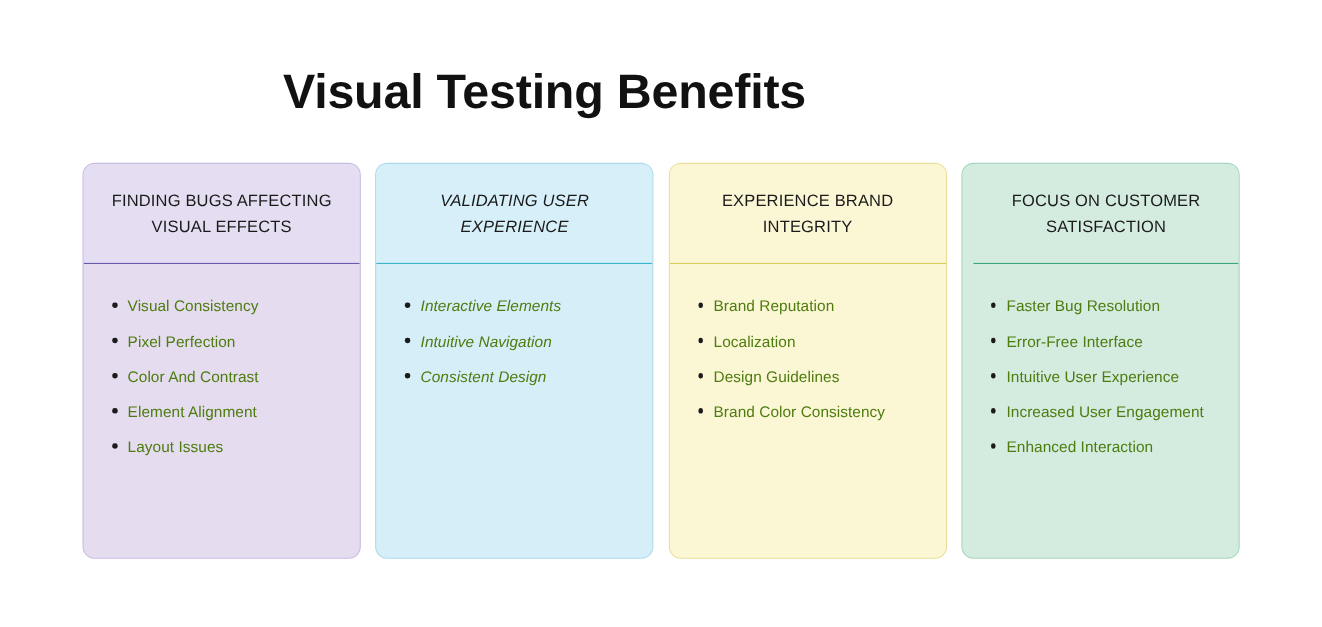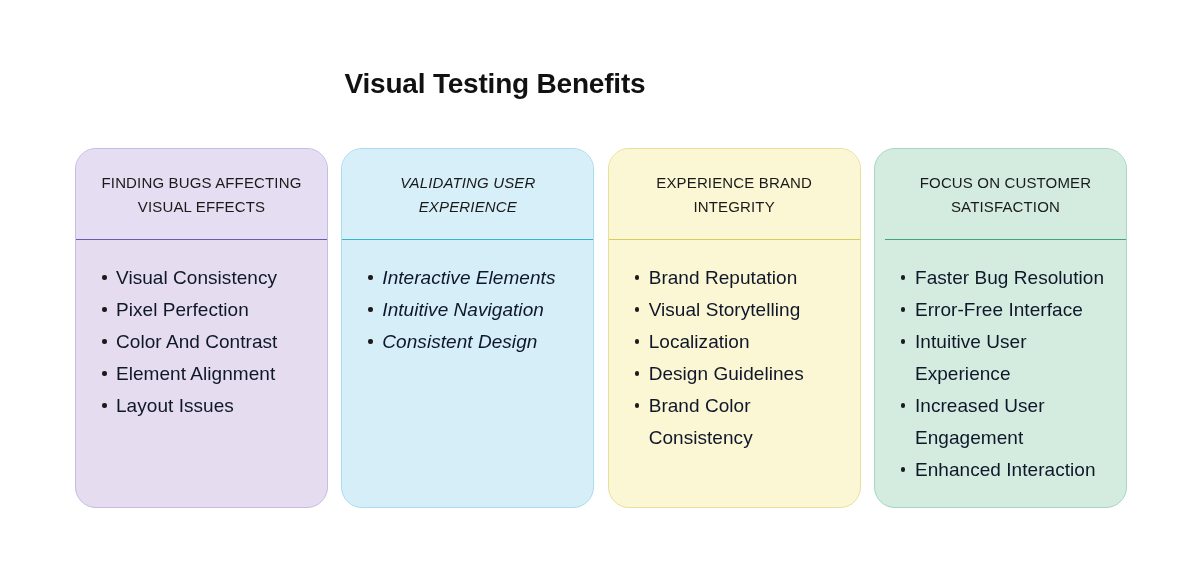--- a/index.html
+++ b/index.html
@@ -22,21 +22,21 @@
     background: #ffffff;
     box-sizing: border-box;
   }
 
   .page-title {
     position: absolute;
     top: 61px;
     left: 0;
     width: 990px;
     text-align: center;
-    font-size: 28px;
+    font-size: 44px;
     font-weight: bold;
     color: #111111;
     letter-spacing: -0.2px;
     line-height: 46px;
   }
 
   .cards-row {
     position: absolute;
     top: 148px;
     left: 75px;
@@ -44,21 +44,21 @@
     height: 360px;
     display: flex;
     flex-direction: row;
     justify-content: space-between;
     align-items: stretch;
   }
 
   .card {
     width: 253px;
     box-sizing: border-box;
-    border-radius: 21px;
+    border-radius: 11px;
     border: 1px solid rgba(0,0,0,0.10);
     display: flex;
     flex-direction: column;
     overflow: hidden;
   }
 
   .card-header {
     box-sizing: border-box;
     height: 91px;
     padding: 22px 16px 0 16px;
@@ -83,23 +83,23 @@
   }
 
   .card-list {
     margin: 0;
     padding: 0 0 0 26px;
     list-style: none;
   }
 
   .card-list-item {
     position: relative;
-    font-size: 19px;
+    font-size: 14px;
     line-height: 32px;
-    color: #0f172a;
+    color: #4d7c0f;
     padding-left: 0;
     letter-spacing: 0.05px;
   }
 
   .card-list-item .bullet {
     position: absolute;
     left: -14px;
     top: 13px;
     width: 4.5px;
     height: 4.5px;
@@ -145,21 +145,20 @@
       </div>
     </div>
 
     <div class="card" style="background: rgb(251, 246, 211); border-color: rgb(233, 223, 154);">
       <div class="card-header" style="background: rgb(251, 246, 212); border-bottom-color: rgb(214, 205, 90);">
         <span class="card-header-text">EXPERIENCE BRAND INTEGRITY</span>
       </div>
       <div class="card-body">
         <ul class="card-list">
           <li class="card-list-item"><span class="bullet"></span><span>Brand Reputation</span></li>
-          <li class="card-list-item"><span class="bullet"></span><span>Visual Storytelling</span></li>
           <li class="card-list-item"><span class="bullet"></span><span>Localization</span></li>
           <li class="card-list-item"><span class="bullet"></span><span>Design Guidelines</span></li>
           <li class="card-list-item"><span class="bullet"></span><span>Brand Color Consistency</span></li>
         </ul>
       </div>
     </div>
 
     <div class="card" style="background: rgb(211, 236, 223); border-color: rgb(168, 214, 191);">
       <div class="card-header" style="background: rgb(212, 236, 223); border-bottom-color: rgb(63, 165, 126); margin-left: 10px;">
         <span class="card-header-text">FOCUS ON CUSTOMER SATISFACTION</span>

